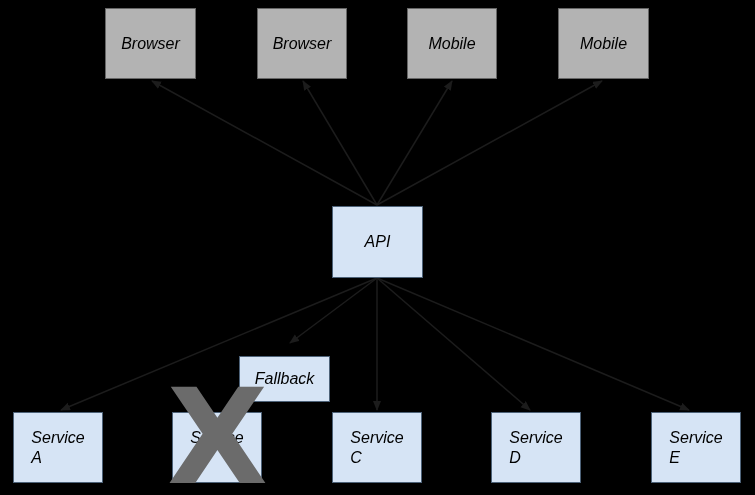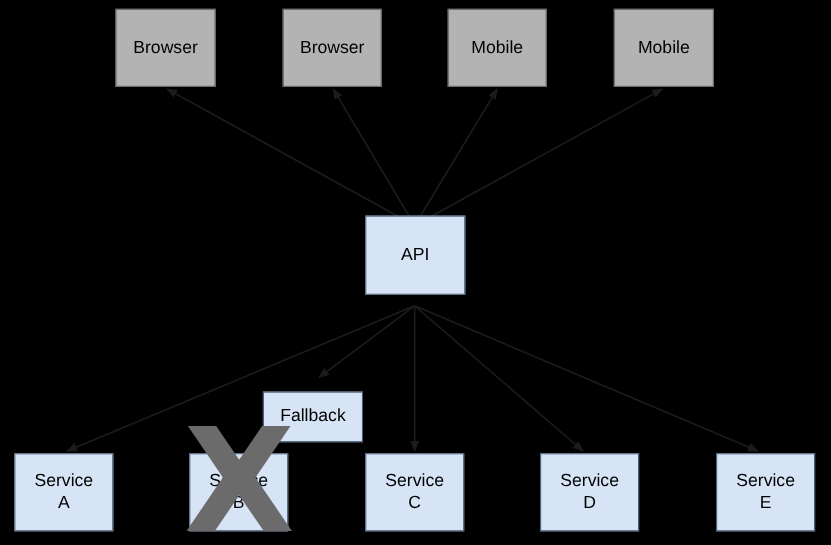--- a/index.html
+++ b/index.html
@@ -19,26 +19,27 @@
     background:var(--background);
     overflow:hidden;
     font-family:"Liberation Sans",sans-serif;
   }
   .edges{position:absolute;left:0;top:0;width:755px;height:495px;}
   .edges line{stroke:var(--edge);stroke-width:1.5;}
   .arrowhead{fill:var(--edge);}
   .node{
     position:absolute;
     display:flex;align-items:center;justify-content:center;
-    text-align:center;
+    text-align:left;
     font-size:16px;line-height:1.25;
     color:var(--text);
     box-sizing:border-box;
     border:1px solid var(--node-border);
     background:var(--node-fill);
+    font-style:italic;
   }
   .node .lbl{white-space:pre-line;}
   .node.client{background:var(--client-fill);border-color:var(--client-border);}
   .xmark{
     position:absolute;
     left:167px;top:372px;
     font-weight:bold;font-size:131px;line-height:1;
     font-family:"DejaVu Sans","Liberation Sans",sans-serif;
     color:var(--failure);
     letter-spacing:0;
@@ -72,21 +73,21 @@
   <div class="node client" style="left:257px;top:8px;width:90px;height:71px">
     <span class="lbl">Browser</span>
   </div>
   <div class="node client" style="left:407px;top:8px;width:90px;height:71px">
     <span class="lbl">Mobile</span>
   </div>
   <div class="node client" style="left:558px;top:8px;width:91px;height:71px">
     <span class="lbl">Mobile</span>
   </div>
 
-  <div class="node" style="left:332px;top:196px;width:91px;height:72px">
+  <div class="node" style="left:332px;top:206px;width:91px;height:72px">
     <span class="lbl">API</span>
   </div>
 
   <div class="node" style="left:239px;top:356px;width:91px;height:46px">
     <span class="lbl">Fallback</span>
   </div>
 
   <div class="node" style="left:13px;top:412px;width:90px;height:71px">
     <span class="lbl">Service
 A</span>

